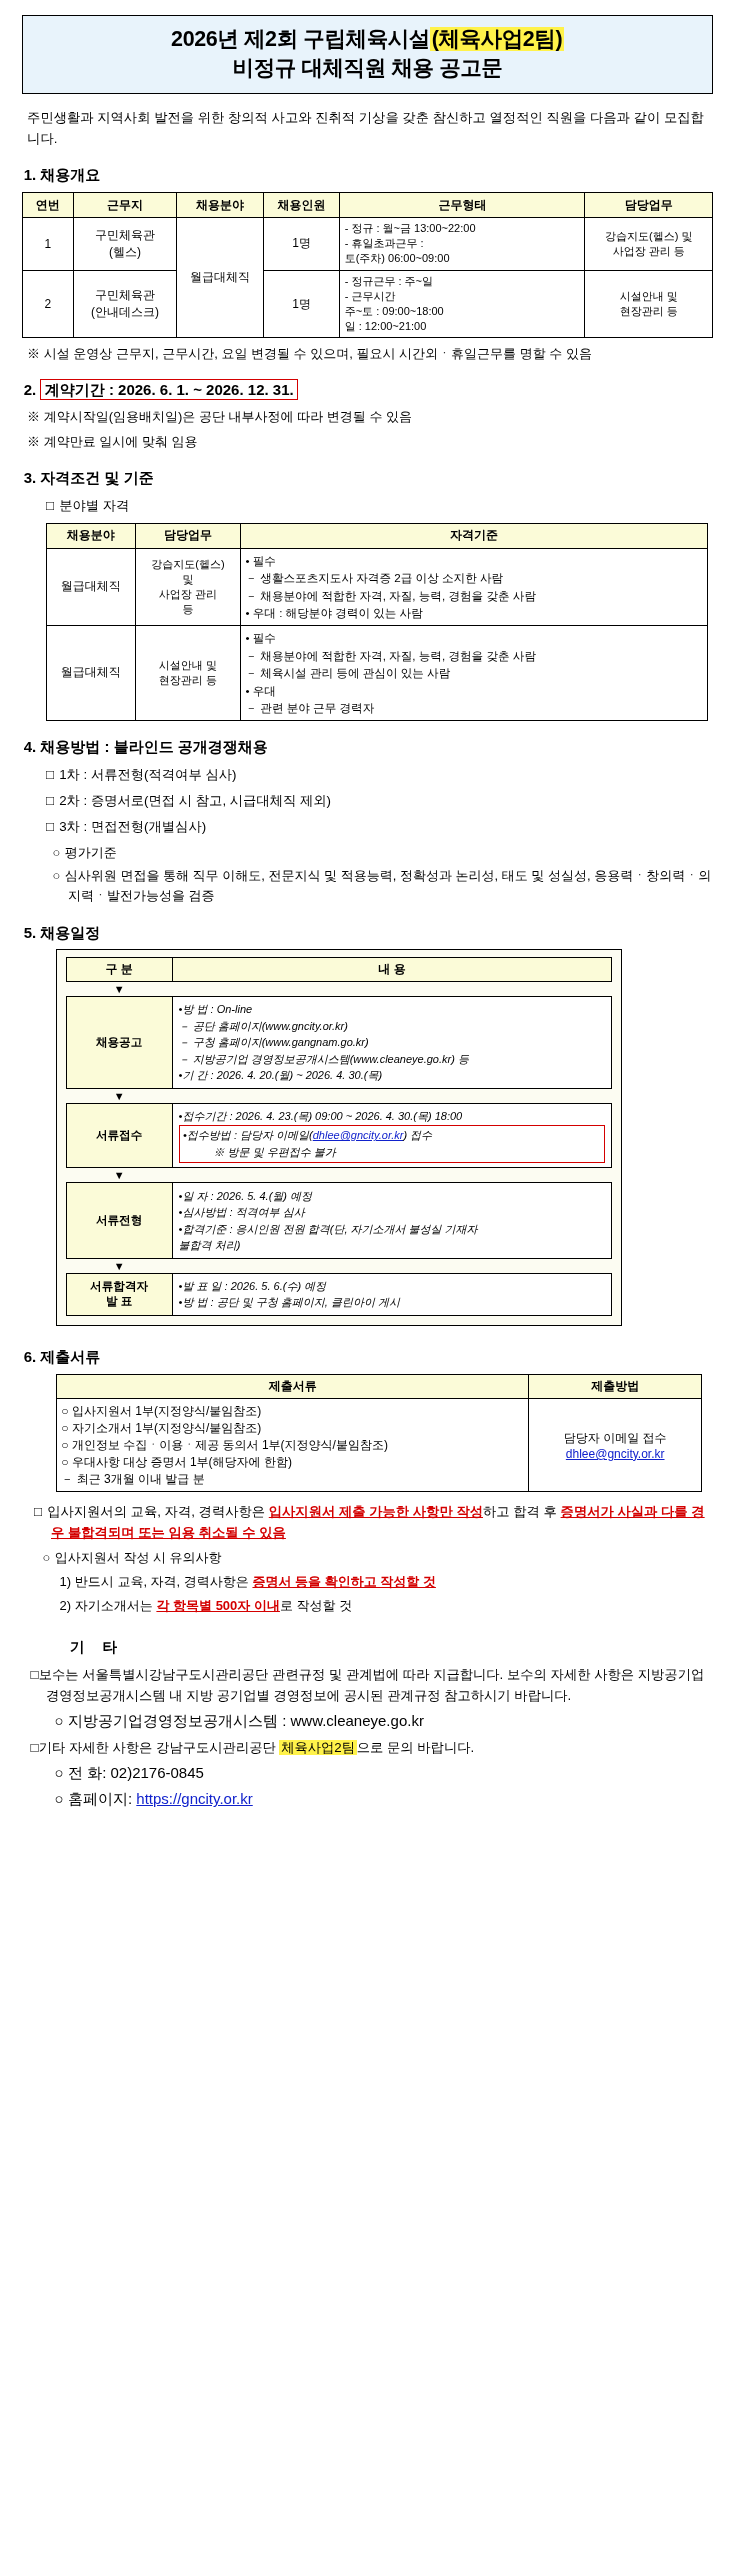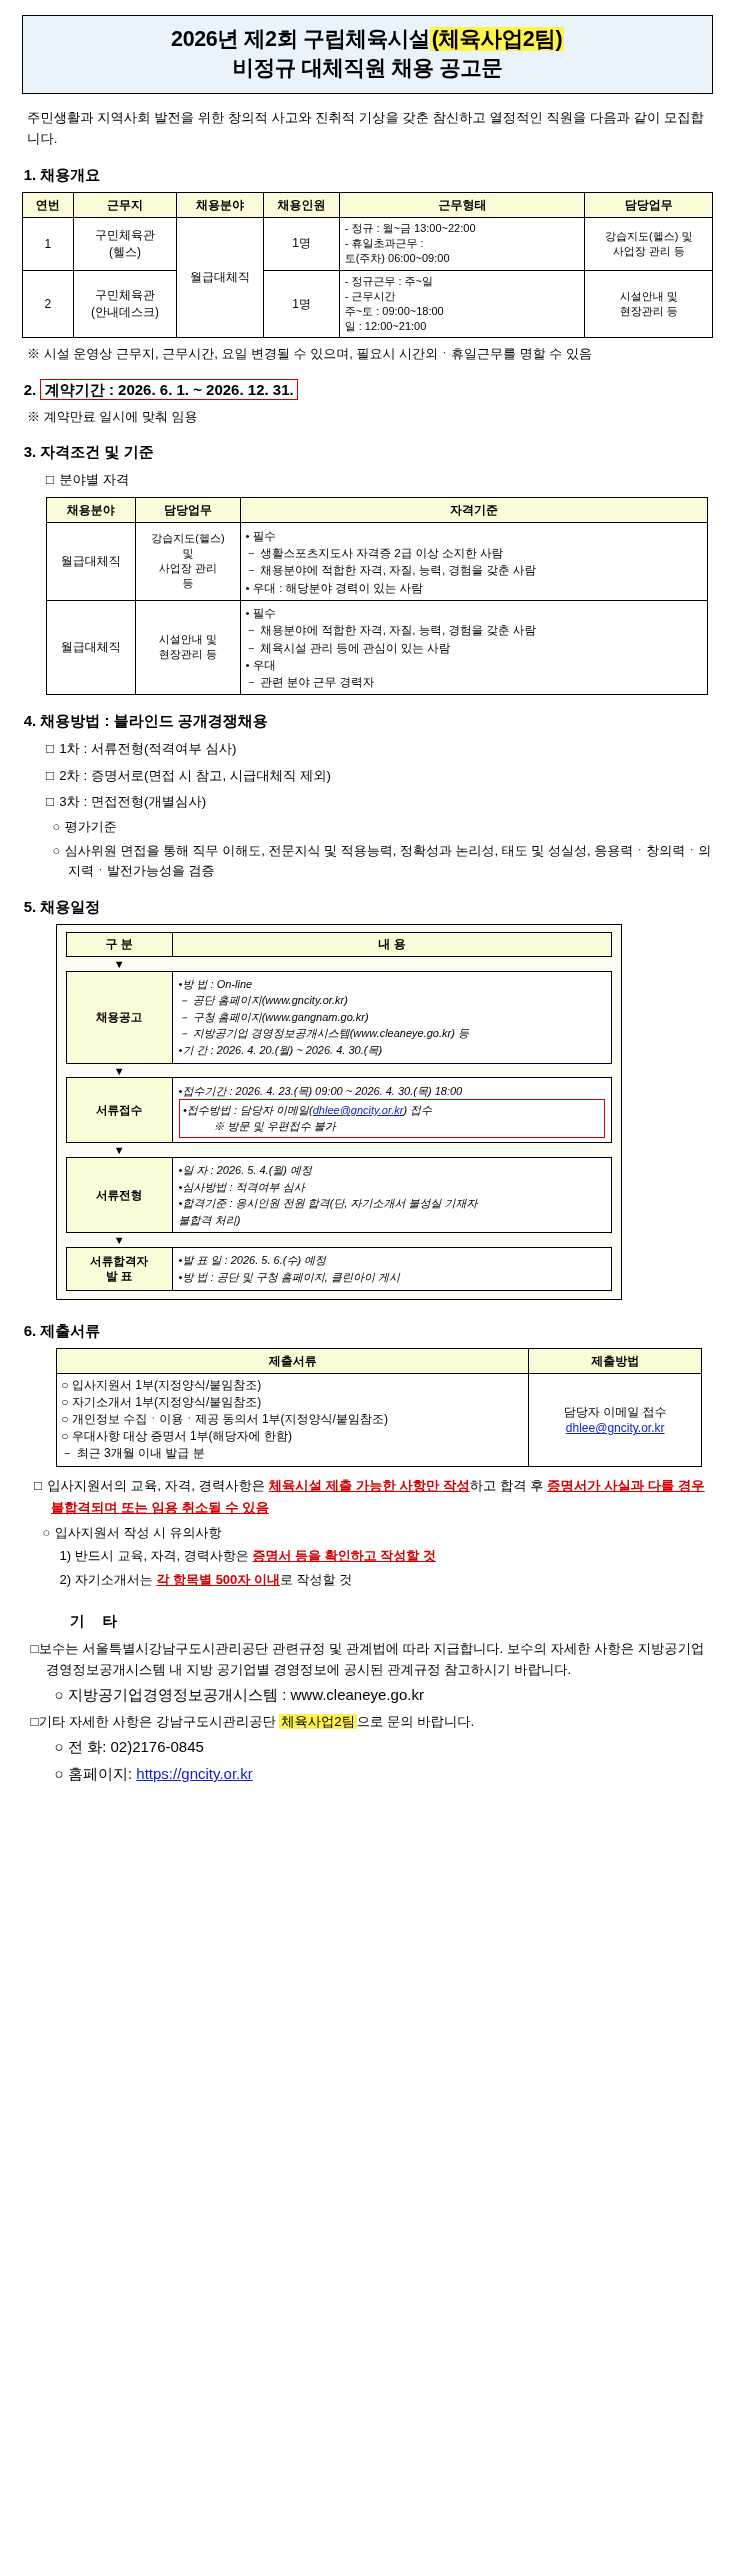--- a/index.html
+++ b/index.html
@@ -218,20 +218,21 @@
         <td class="c" style="white-space:pre-line;font-size:11px">시설안내 및
 현장관리 등</td>
       </tr>
     </tbody>
   </table>
   <div class="note">※ 시설 운영상 근무지, 근무시간, 요일 변경될 수 있으며, 필요시 시간외ㆍ휴일근무를 명할 수 있음</div>
 
   <h2 class="sect">
     <span>2. </span><span class="boxed">계약기간 : 2026. 6. 1. ~ 2026. 12. 31.</span>
   </h2>
+  <div class="note">※ 계약시작일(임용배치일)은 공단 내부사정에 따라 변경될 수 있음</div>
   <div class="note">※ 계약만료 일시에 맞춰 임용</div>
 
   <h2 class="sect">3. 자격조건 및 기준</h2>
   <div class="sub">
     <span class="sq">□</span><span>분야별 자격</span>
   </div>
   <div class="tbl-wrap">
     <table class="grid">
       <thead>
         <tr>
@@ -377,21 +378,21 @@
           <td class="c">
             <div>담당자 이메일 접수</div>
             <div class="blue">dhlee@gncity.or.kr</div>
           </td>
         </tr>
       </tbody>
     </table>
   </div>
 
   <div class="sub" style="margin-left:29px;text-indent:-17px;margin-top:8.6px">
-    <span class="sq">□</span><span>입사지원서의 교육, 자격, 경력사항은 </span><span class="mark-red">체육시설 제출 가능한 사항만 작성</span><span>하고 합격 후 </span><span class="mark-red">증명서가 사실과 다를 경우 불합격되며 또는 임용 취소될 수 있음</span>
+    <span class="sq">□</span><span>입사지원서의 교육, 자격, 경력사항은 </span><span class="mark-red">입사지원서 제출 가능한 사항만 작성</span><span>하고 합격 후 </span><span class="mark-red">증명서가 사실과 다를 경우 불합격되며 또는 임용 취소될 수 있음</span>
   </div>
 
   <div class="sub2" style="margin-left:36px">
     <span class="circ">○</span><span>입사지원서 작성 시 유의사항</span>
   </div>
   <div class="sub2" style="margin-left:53px">
     <span>1) 반드시 교육, 자격, 경력사항은 </span><span class="mark-red">증명서 등을 확인하고 작성할 것</span>
   </div>
   <div class="sub2" style="margin-left:53px">
     <span>2) 자기소개서는 </span><span class="mark-red">각 항목별 500자 이내</span><span>로 작성할 것</span>

